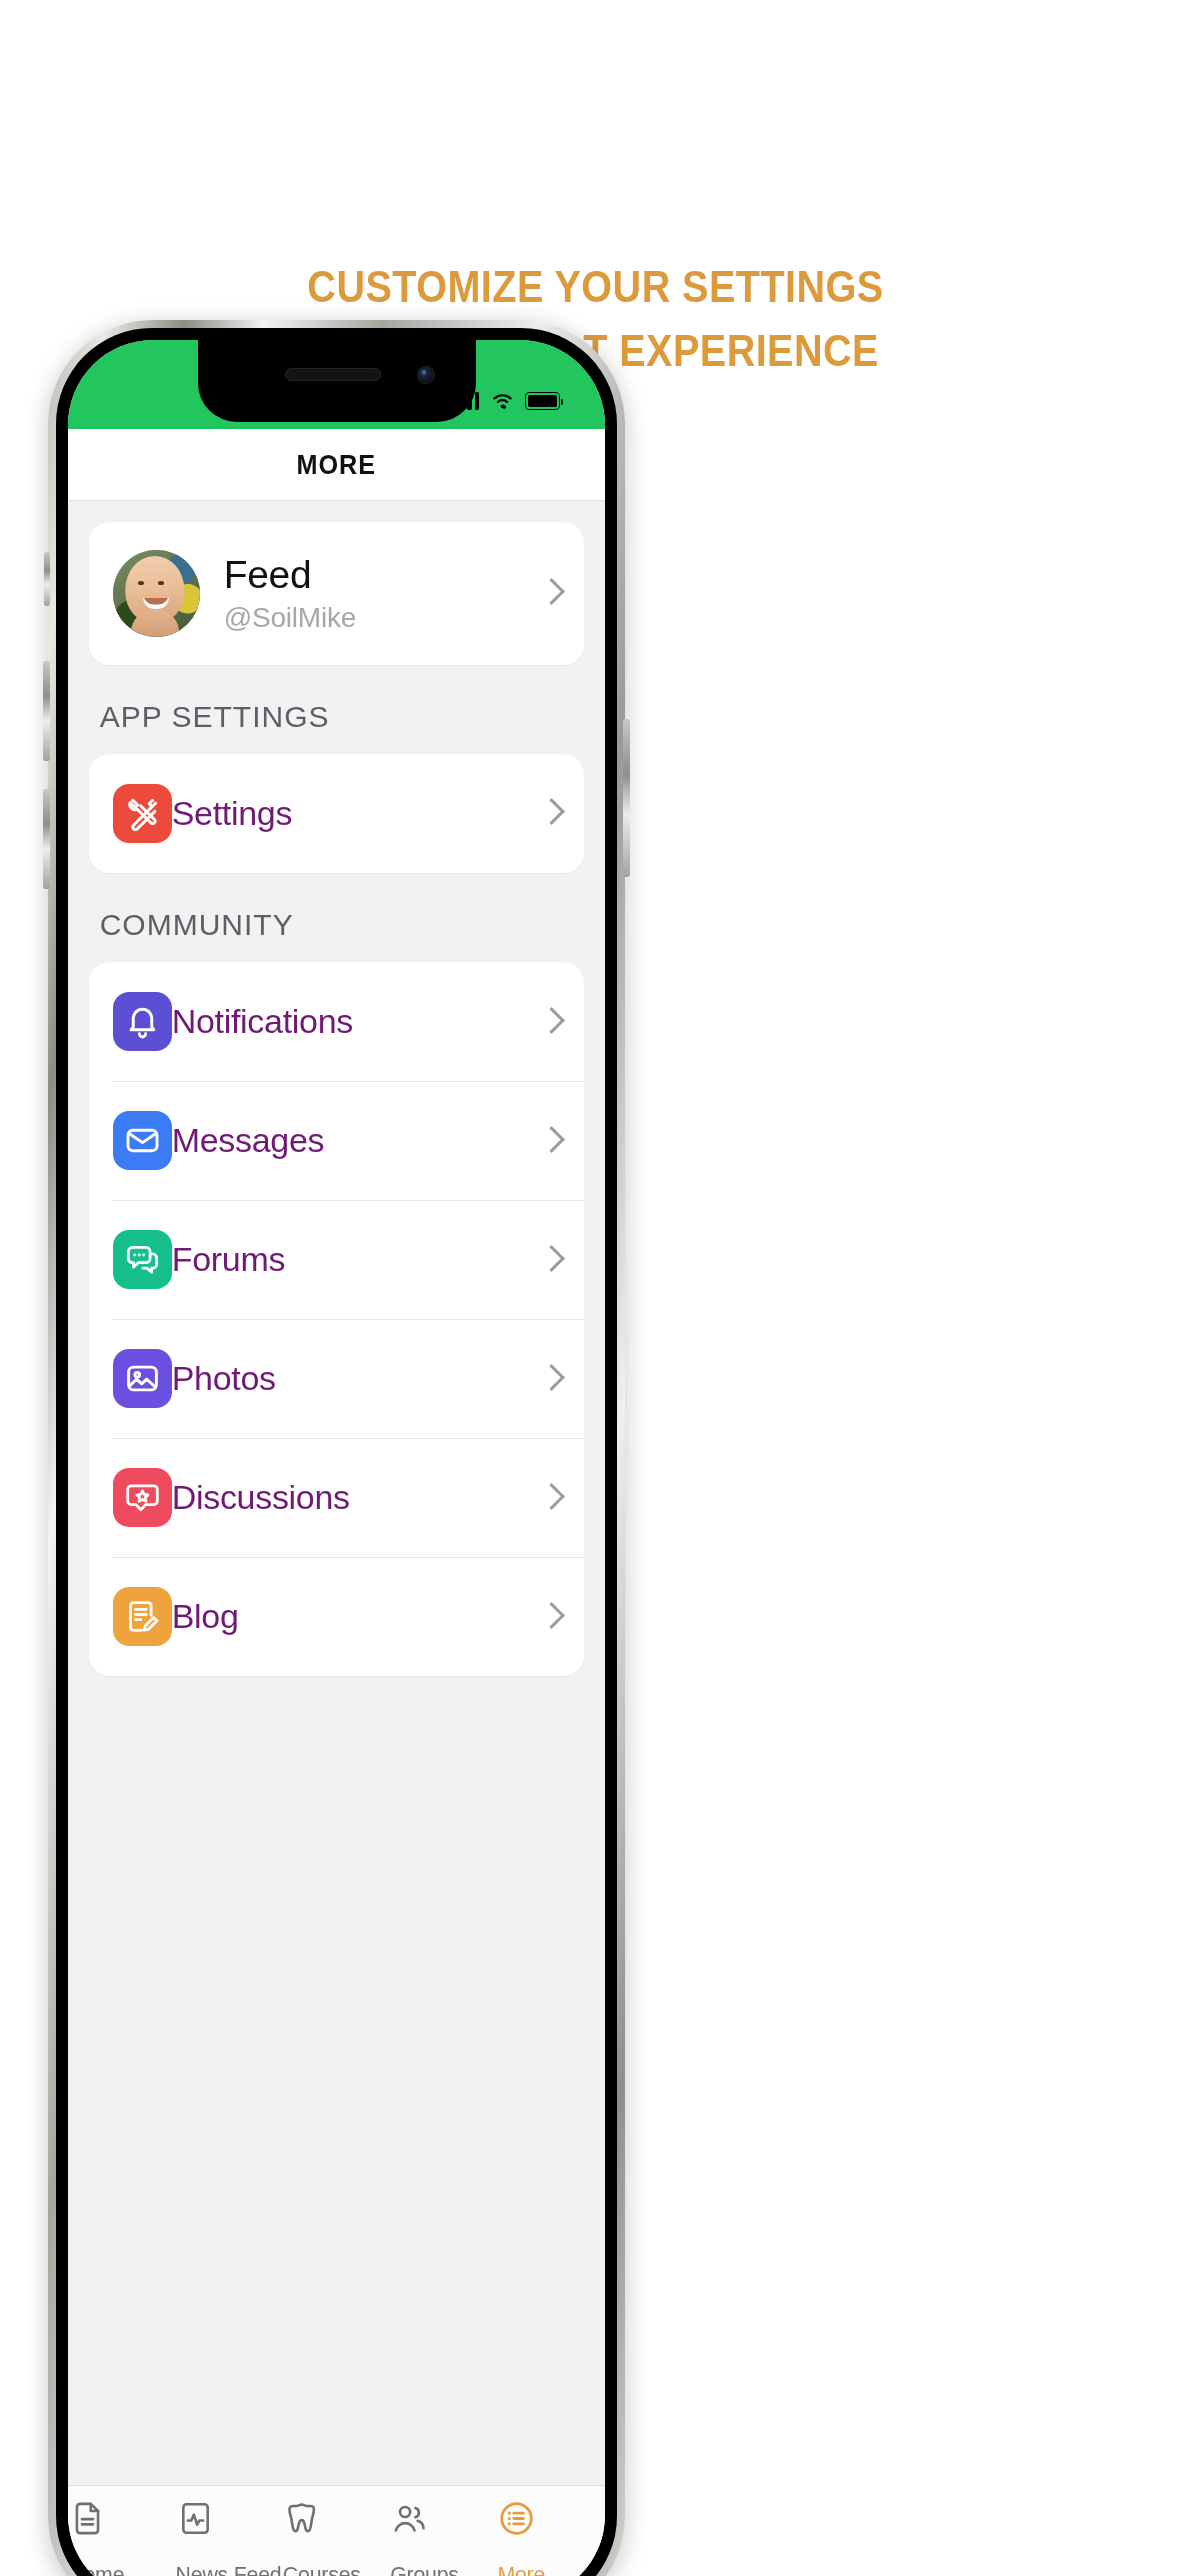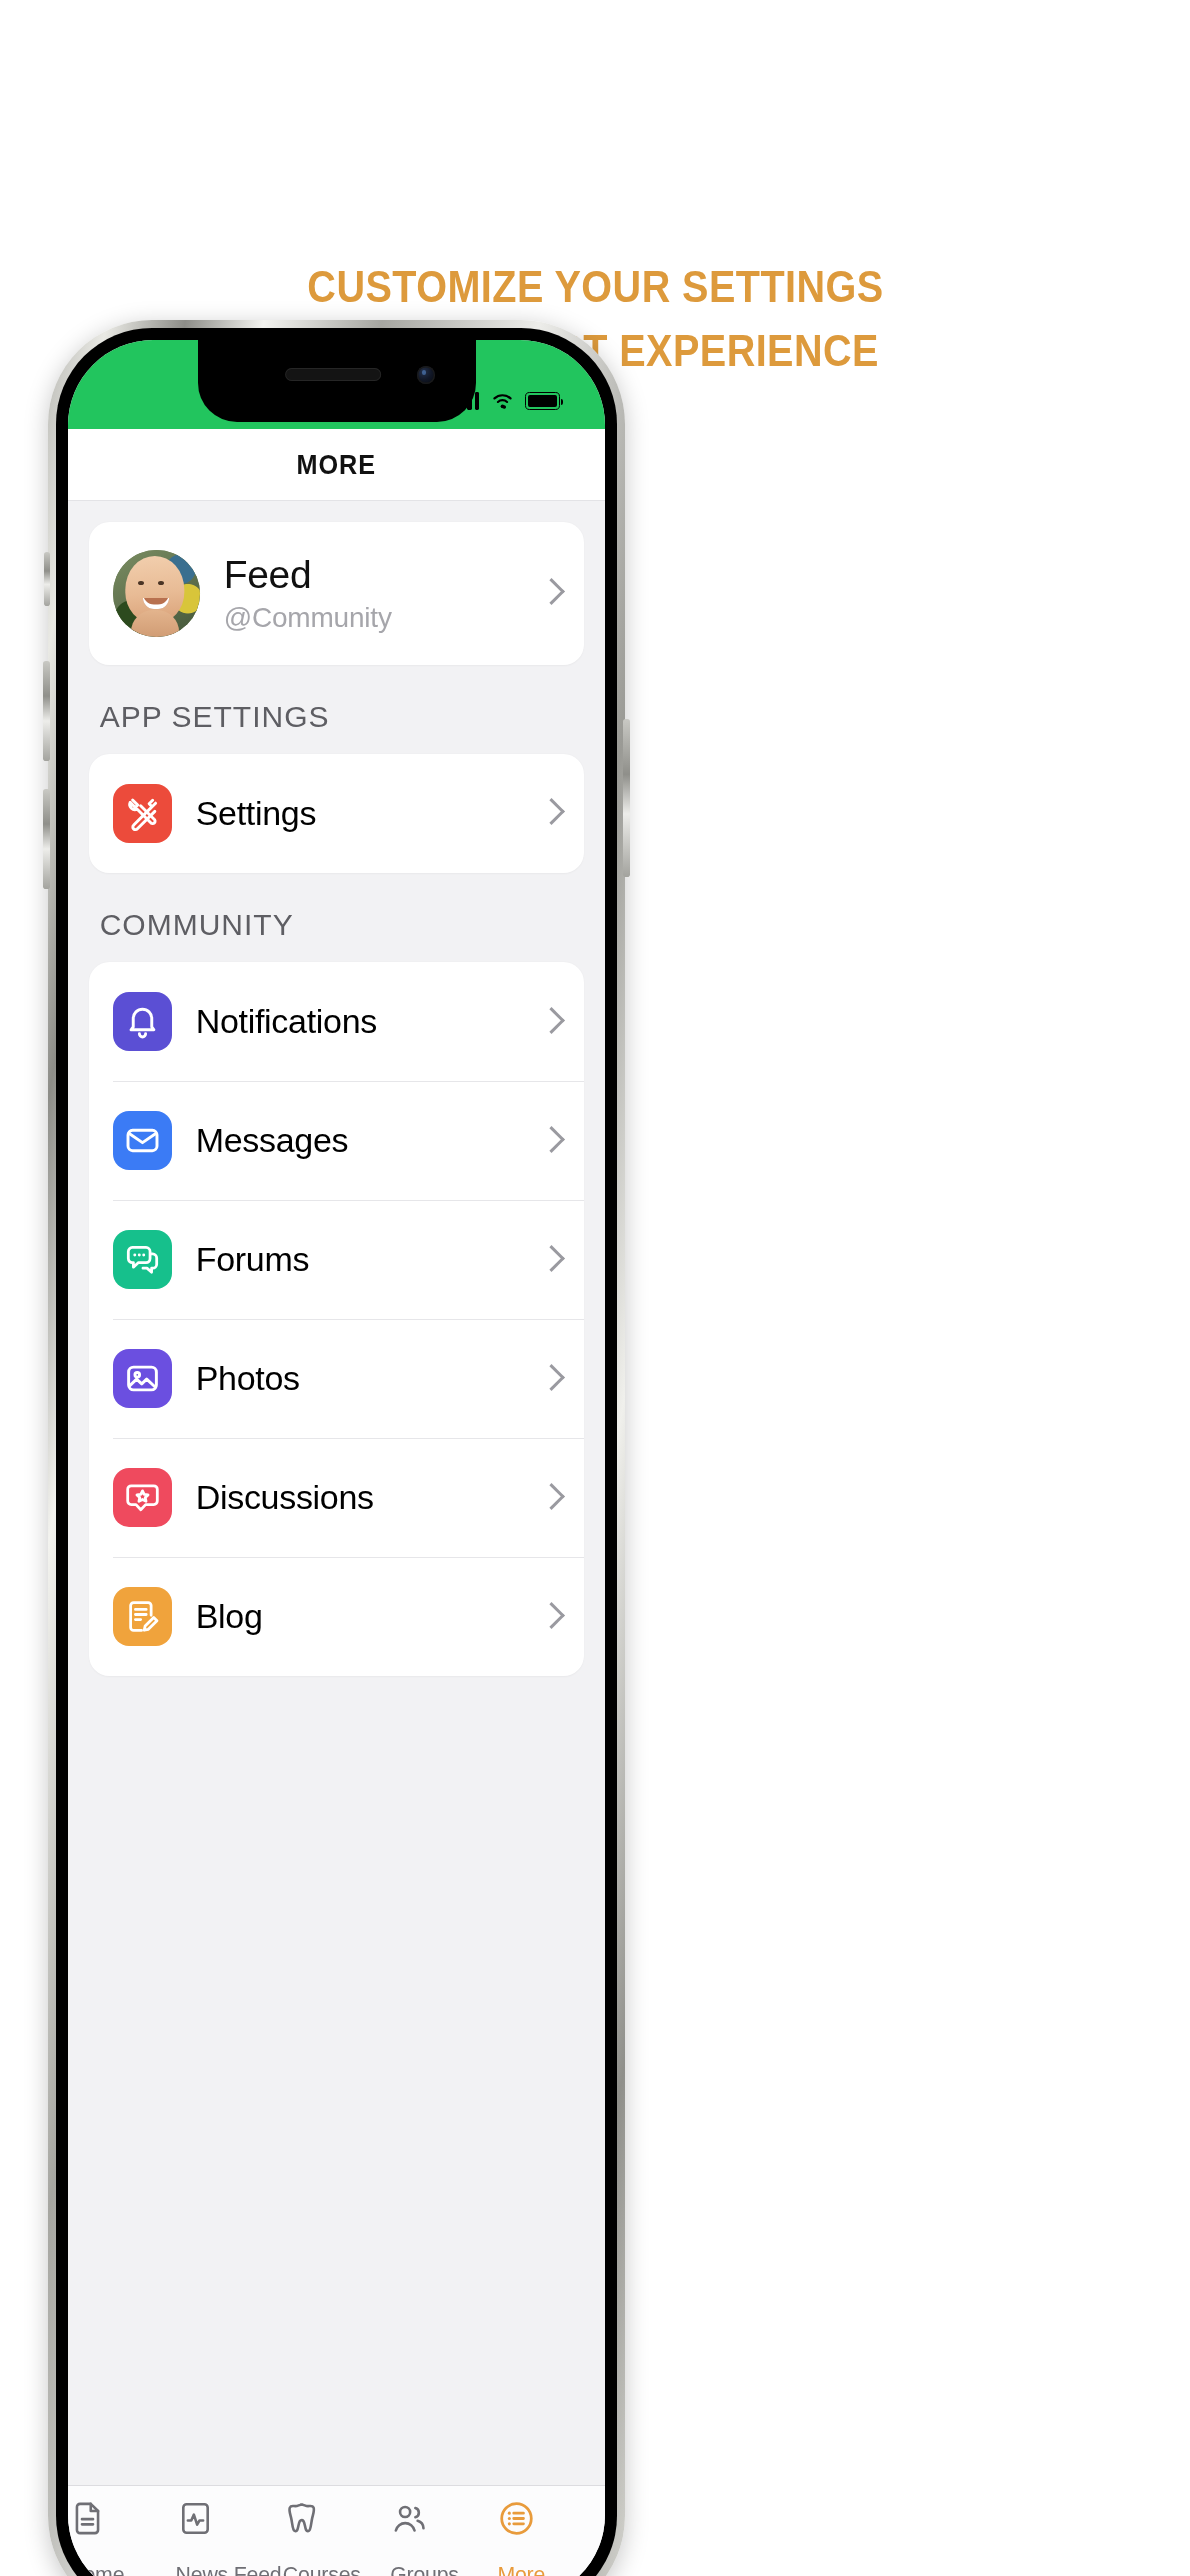--- a/index.html
+++ b/index.html
@@ -188,21 +188,21 @@
   }
   .row + .row::before{
     content:""; position:absolute; left:24px; right:0; top:0;
     height:0.9px; background:#E6E6E9;
   }
   .row .ico {
     width:59px; height:59px; border-radius:16px; flex:0 0 59px;
     display:flex; align-items:center; justify-content:center;
   }
   .row .lbl {
-    flex:1; margin-left:24px; font-size:34px; color:#000000;
+    flex:1; font-size:34px; color:#701a75;
     font-weight:400; letter-spacing:-0.3px;
   }
   .row .ico svg { width:37px; height:37px; display:block; }
 
   
   .tabbar {
     position:absolute; left:0; bottom:0; width:100%; height:115px;
     background:#FCFCFD; border-top:0.9px solid #DCDCE0;
     display:flex; align-items:flex-start; padding-top:13px; z-index:5;
   }
@@ -267,21 +267,21 @@
               <div class="avatar">
                 <div class="bg"></div>
                 <div class="head"></div>
                 <div class="eyeL"></div>
                   <div class="eyeR"></div>
                 <div class="mouth"></div>
                 <div class="neck"></div>
               </div>
               <div class="prof-text">
                 <div class="prof-name">Feed</div>
-                <div class="prof-handle">@Community</div>
+                <div class="prof-handle">@SoilMike</div>
               </div>
               <div class="chev"></div>
             </div>
           </div>
 
           <div class="section-label">App Settings</div>
           <div class="card">
             <div class="row">
               <div class="ico" style="background:#EC4B3B">
                 <svg viewBox="0 0 24 24" fill="none" stroke="#fff" stroke-width="1.9" stroke-linecap="round" stroke-linejoin="round">

